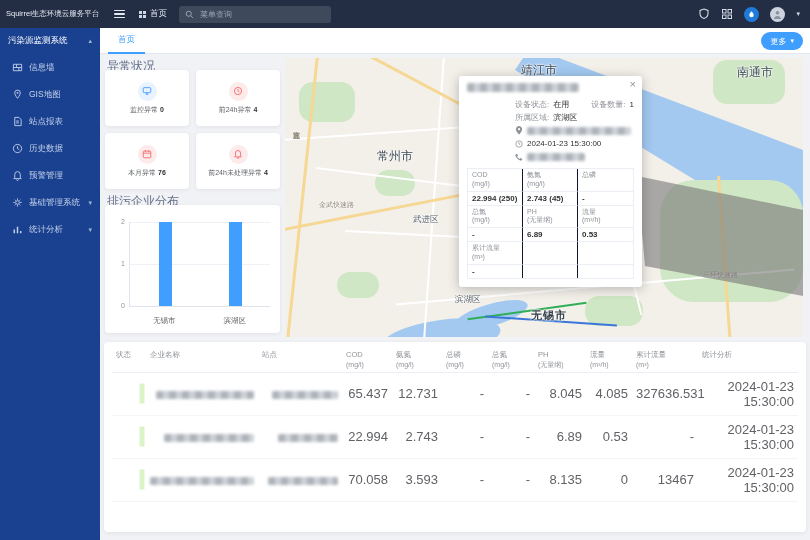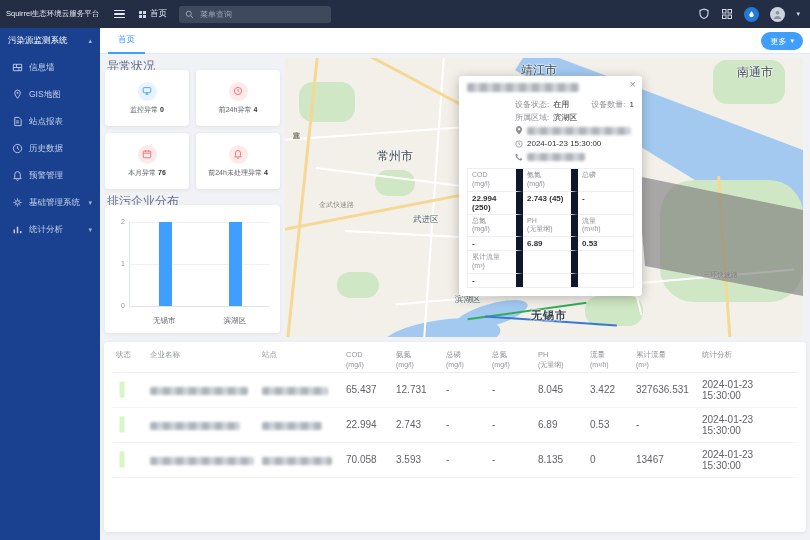--- a/index.html
+++ b/index.html
@@ -97,36 +97,36 @@
          box-shadow:0 2px 12px rgba(0,0,0,.25);z-index:6;padding:7px 8px 8px;font-size:8px;}
   .pp-close{position:absolute;top:3px;right:6px;color:#909399;font-size:11px;cursor:pointer;line-height:1;}
   .blur{background:repeating-linear-gradient(90deg,#aeb3ba 0 7px,#cdd1d7 7px 13px);
         filter:blur(1.5px);border-radius:2px;height:8px;display:inline-block;vertical-align:middle;}
   .pp-title{width:112px;height:9px;margin-bottom:6px;}
   .pp-row{display:flex;align-items:center;gap:4px;min-height:13px;color:#606266;margin-left:48px;}
   .pp-row .sp{flex:1;}
   .pp-l{color:#909399;}
   .pp-v{color:#303133;}
   .pm-table{margin-top:5px;border:1px solid #ebeef5;display:grid;grid-template-columns:1fr 1fr 1fr;}
-  .pm-h,.pm-v{padding:2px 4px;border-right:7px solid #0f172a;border-bottom:1px solid #ebeef5;min-height:13px;}
+  .pm-h,.pm-v{padding:2px 4px;border-right:1px solid #0f172a;border-bottom:1px solid #ebeef5;min-height:13px;}
   .pm-h{color:#909399;font-size:7px;line-height:1.25;}
   .pm-h .u{display:block;}
   .pm-v{font-weight:bold;color:#303133;font-size:8px;}
   .pm-table > :nth-child(3n){border-right:none;}
   .pm-table > :nth-last-child(-n+3){border-bottom:none;}
 
   
   .rt-card{position:absolute;left:104px;top:342px;width:702px;height:190px;background:#fff;
            border-radius:4px;box-shadow:0 1px 4px rgba(0,0,0,.07);padding:5px 8px;}
   .rt-title{font-size:8.5px;color:#64708b;margin:1px 0 3px;}
   table.rt{width:100%;border-collapse:collapse;table-layout:fixed;}
   table.rt th{font-weight:normal;text-align:left;color:#909399;font-size:7.5px;
               padding:3px 4px;border-bottom:1px solid #ebeef5;line-height:1.3;vertical-align:top;}
   table.rt th .u{display:block;font-size:7px;}
-  table.rt td{padding:6px 4px;border-bottom:1px solid #f2f4f8;font-size:10px;color:#606266;}
+  table.rt td{padding:6px 4px;border-bottom:1px solid #f2f4f8;font-size:13px;color:#606266;text-align:right;}
   .dot{width:8px;height:8px;border-radius:50%;background:#6fd41c;margin-left:6px;
        box-shadow:0 0 0 2.5px rgba(111,212,28,.25);}
 </style>
 </head>
 <body>
 
 <div id="app">
 
   <header class="topbar">
     <div class="logo">Squirrel生态环境云服务平台</div>
@@ -441,21 +441,21 @@
       <tbody>
         <tr>
           <td><span class="dot"></span></td>
           <td><span class="blur" style="width:98px;"></span></td>
           <td><span class="blur" style="width:66px;"></span></td>
           <td>65.437</td>
           <td>12.731</td>
           <td>-</td>
           <td>-</td>
           <td>8.045</td>
-          <td>3.422</td>
+          <td>4.085</td>
           <td>327636.531</td>
           <td>2024-01-23 15:30:00</td>
         </tr>
         <tr>
           <td><span class="dot"></span></td>
           <td><span class="blur" style="width:90px;"></span></td>
           <td><span class="blur" style="width:60px;"></span></td>
           <td>22.994</td>
           <td>2.743</td>
           <td>-</td>

